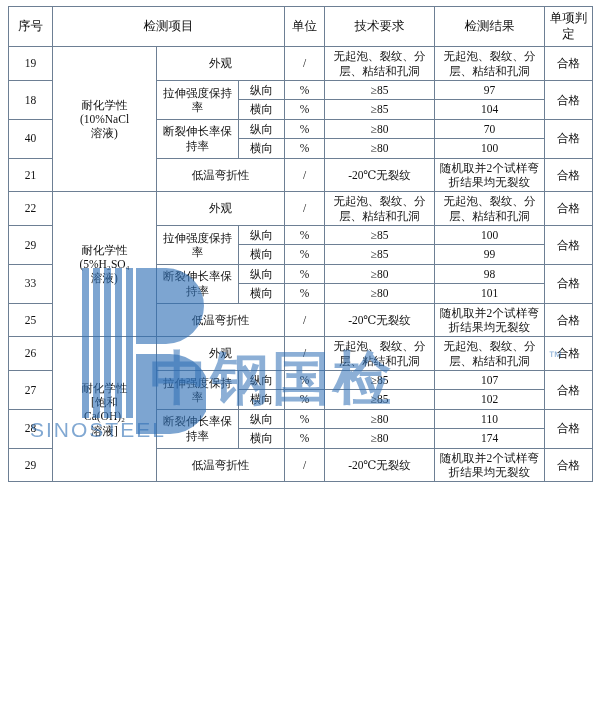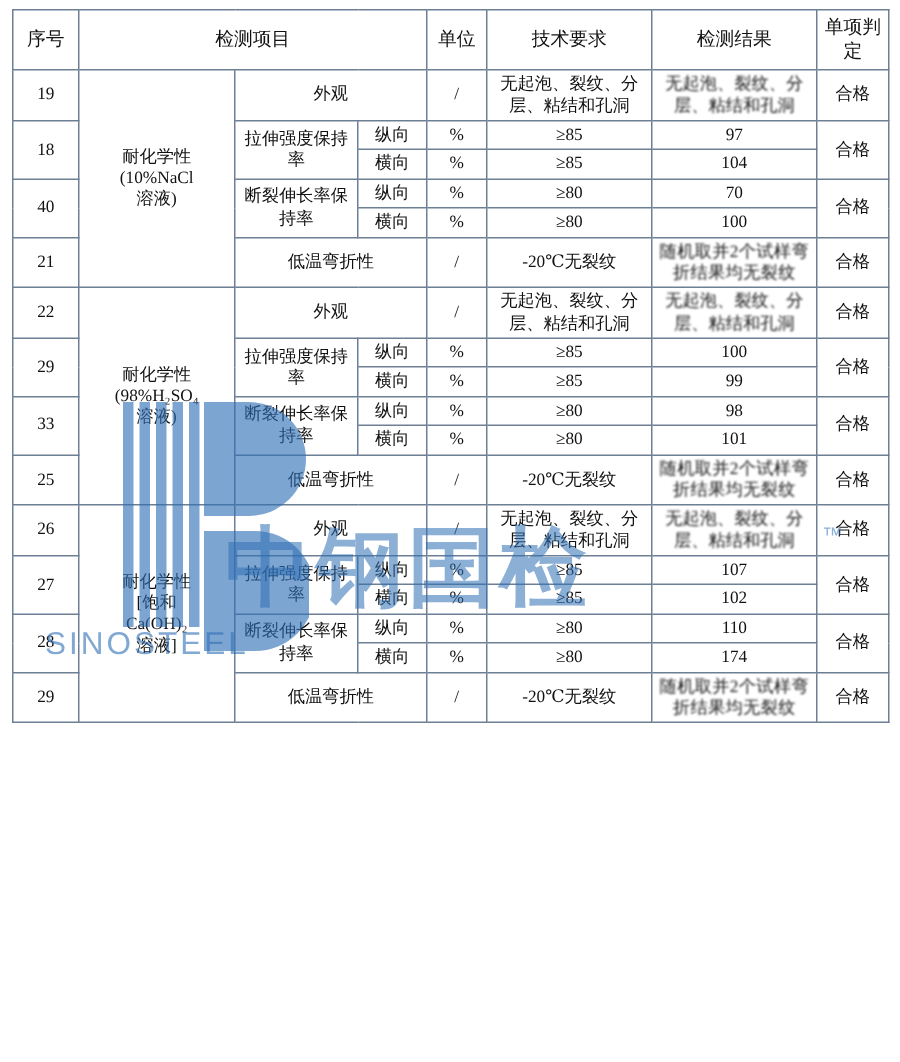--- a/index.html
+++ b/index.html
@@ -202,21 +202,21 @@
         <td>/</td>
         <td>-20℃无裂纹</td>
         <td class="blur-res">随机取并2个试样弯折结果均无裂纹</td>
         <td>合格</td>
       </tr>
 
       <tr>
         <td>22</td>
         <td rowspan="6" class="vtext">
           <div>耐化学性</div>
-          <div>(98%H₂SO₄</div>
+          <div>(5%H₂SO₄</div>
           <div>溶液)</div>
         </td>
         <td colspan="2">外观</td>
         <td>/</td>
         <td>无起泡、裂纹、分层、粘结和孔洞</td>
         <td class="appearance-res">无起泡、裂纹、分层、粘结和孔洞</td>
         <td>合格</td>
       </tr>
       <tr>
         <td rowspan="2">29</td>

